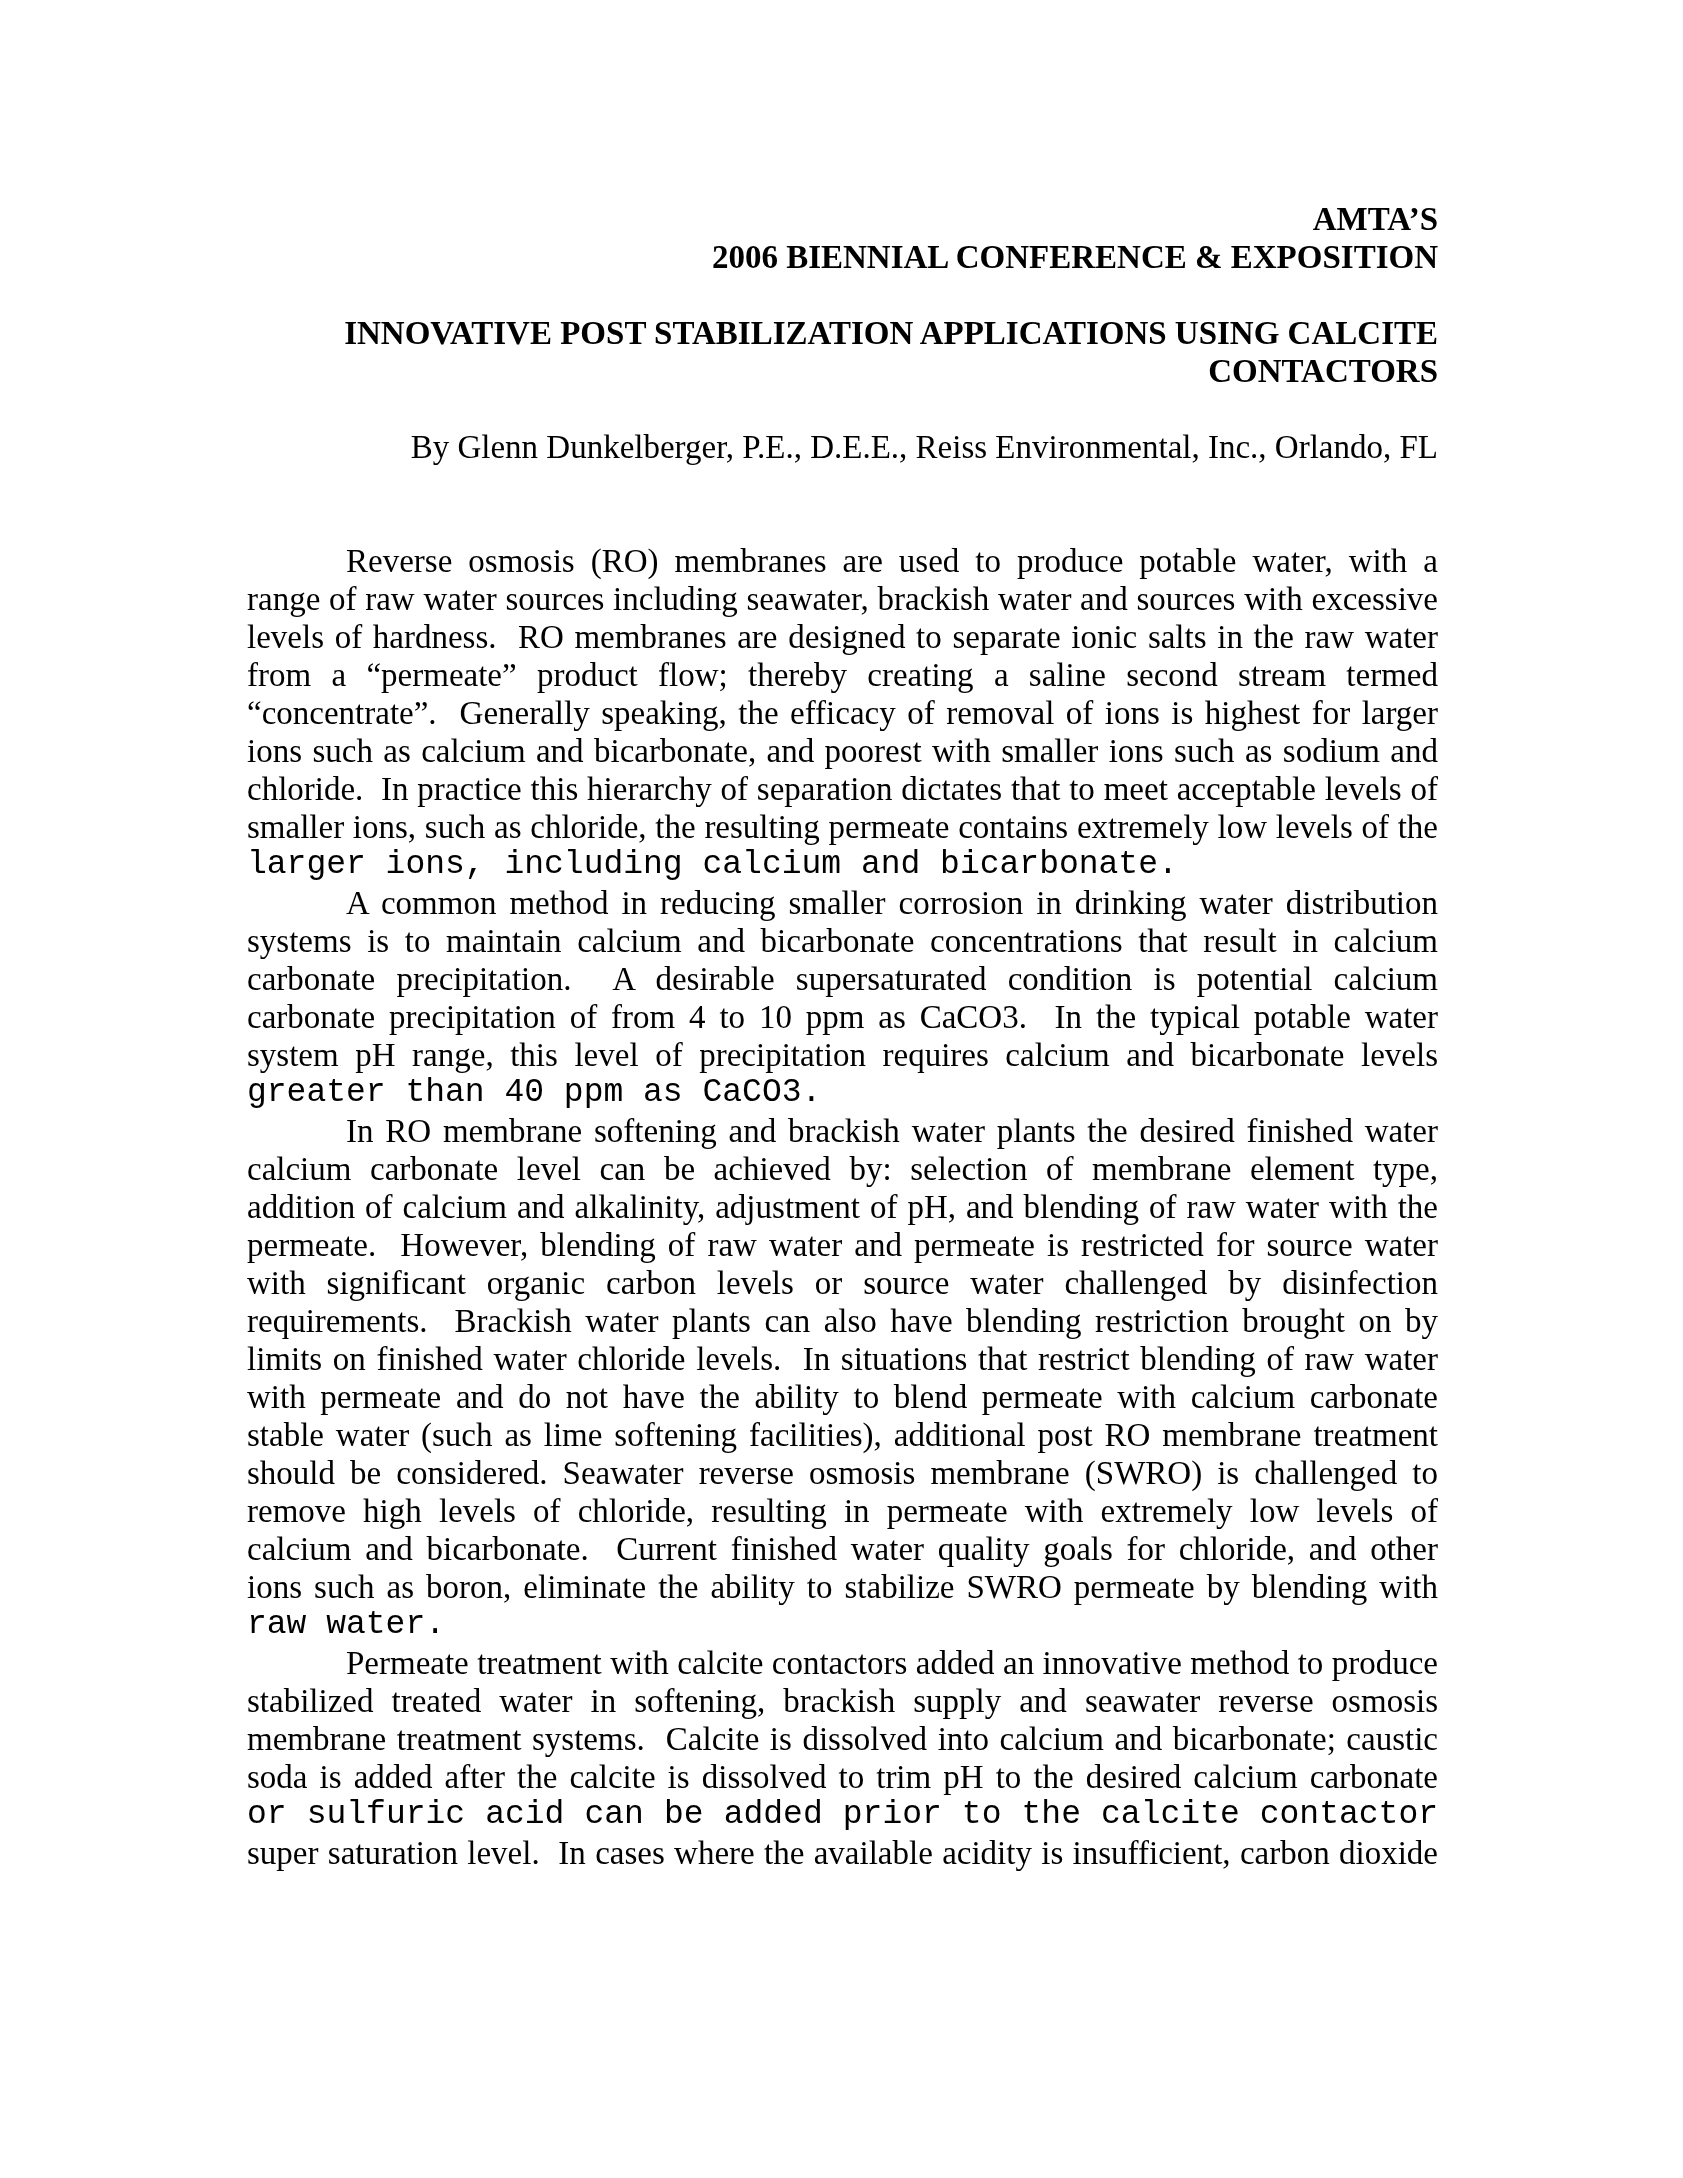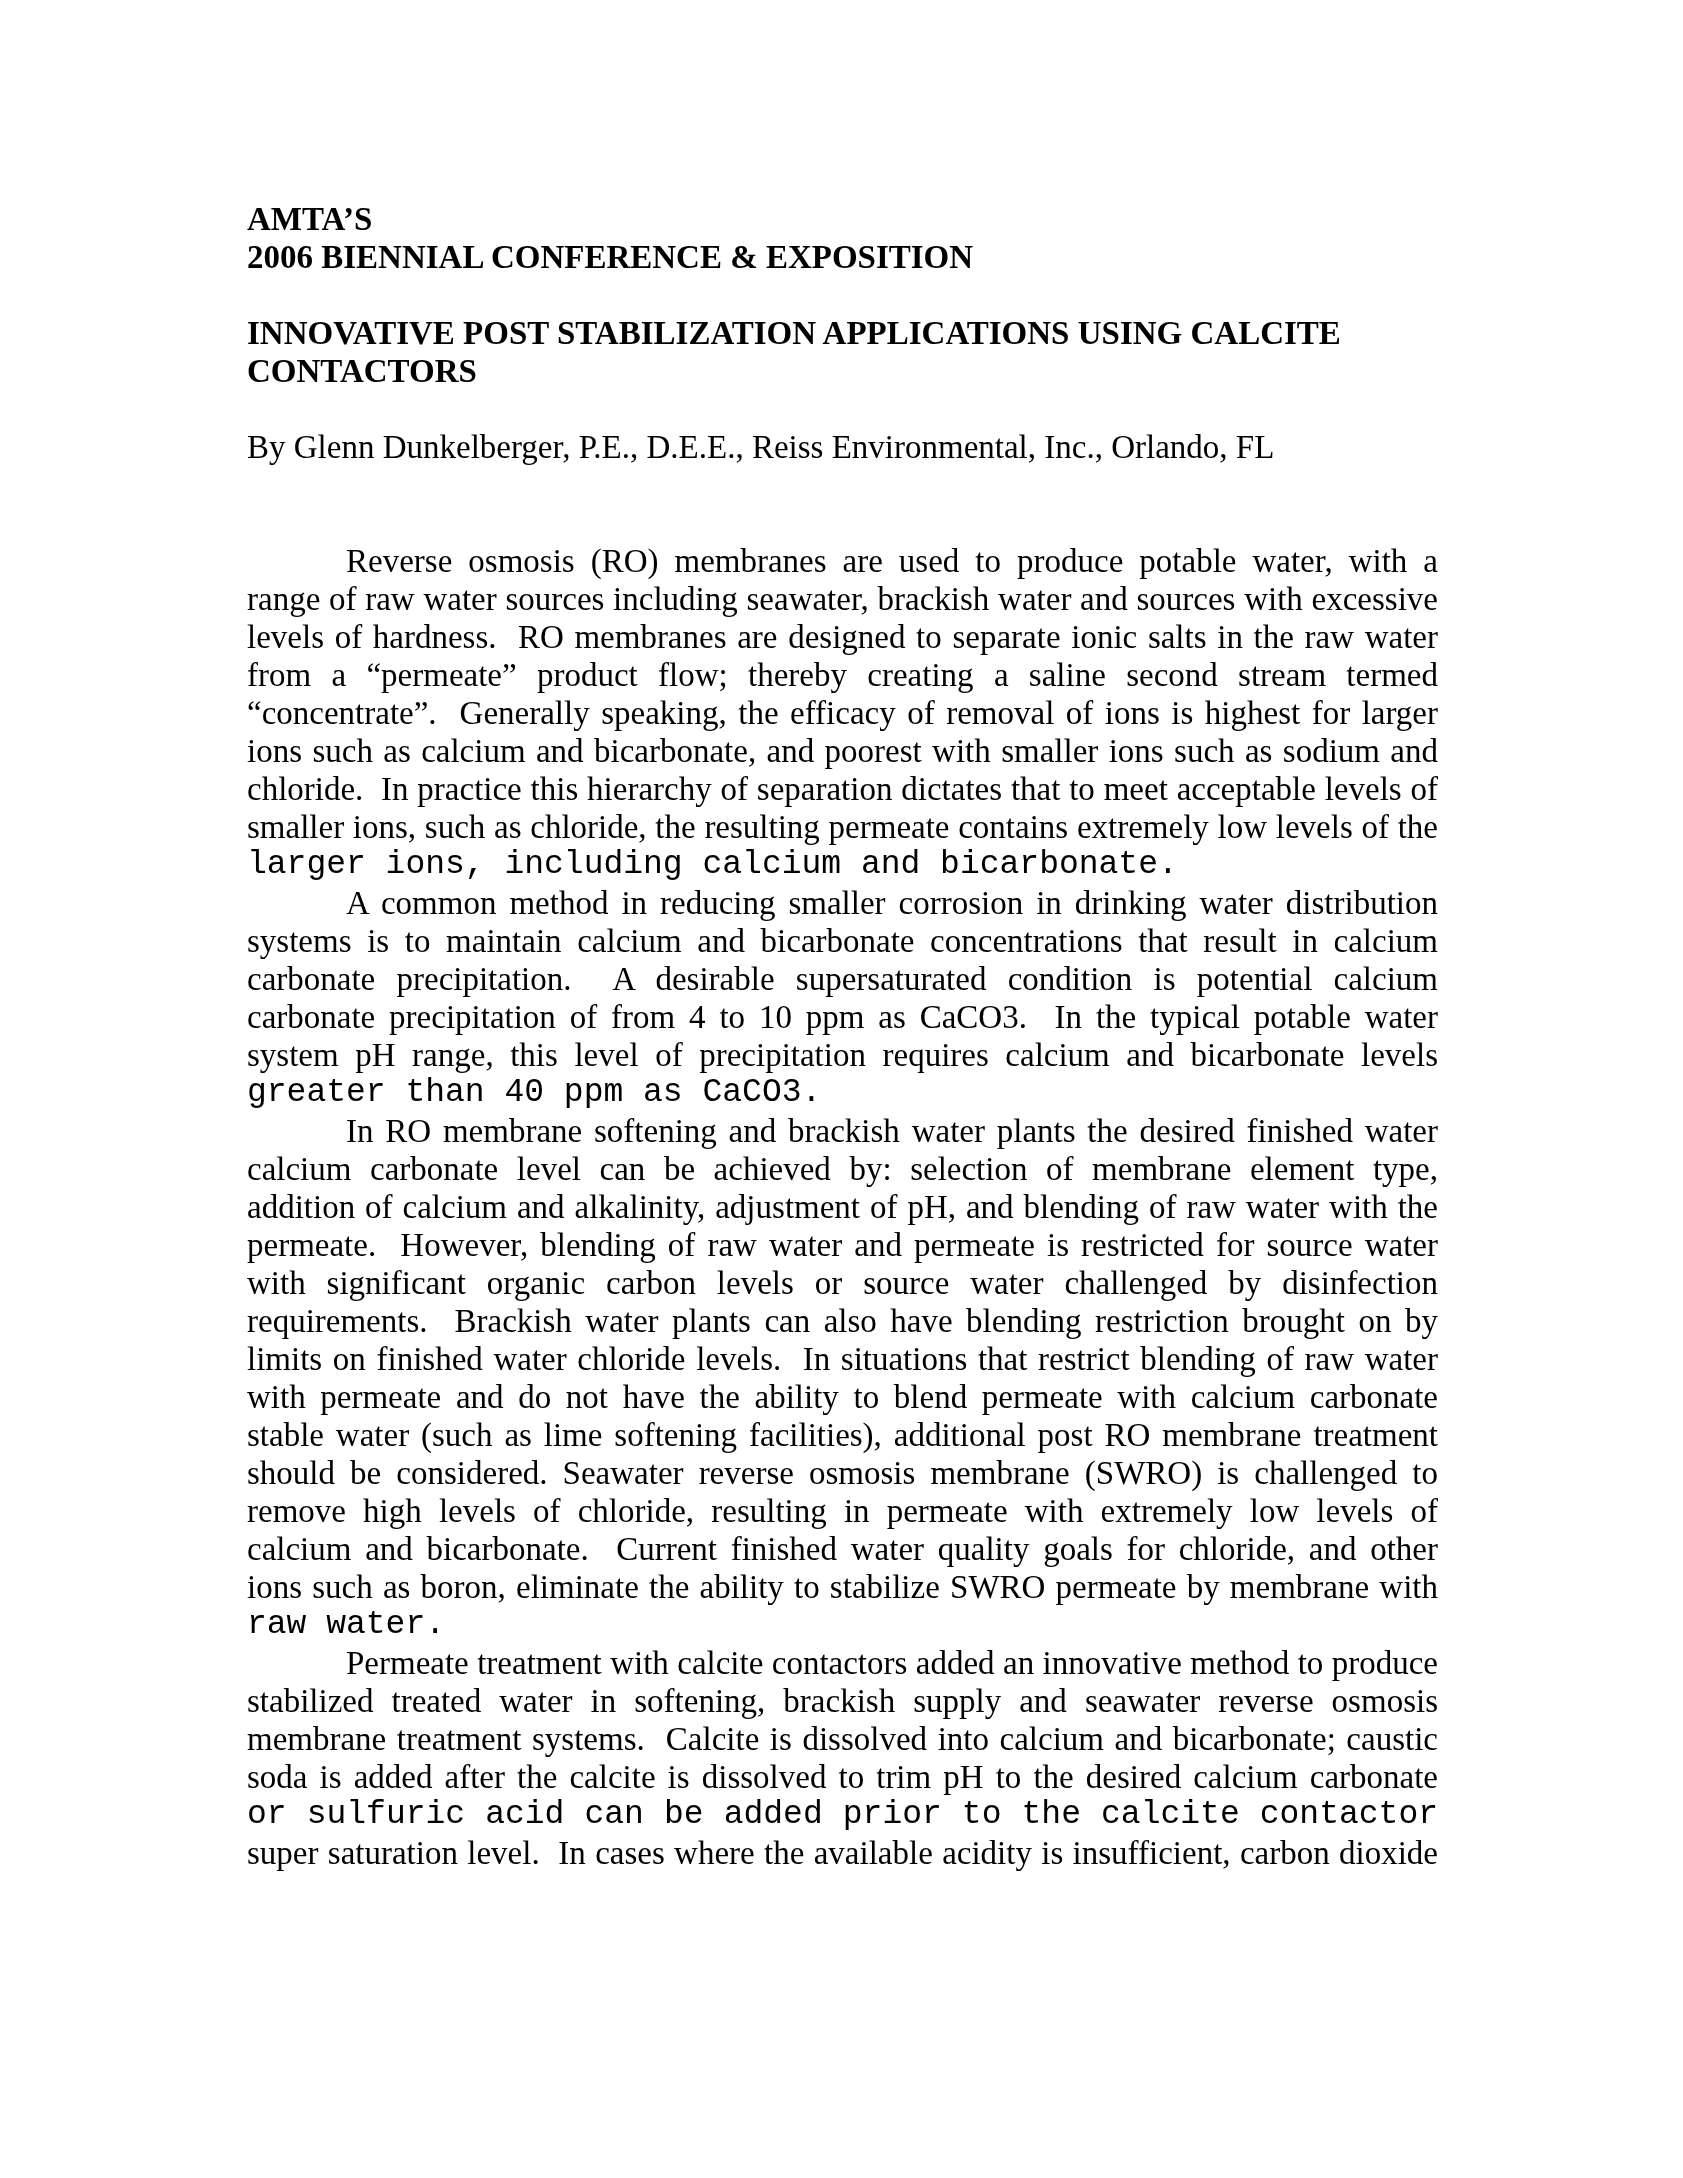--- a/index.html
+++ b/index.html
@@ -32,21 +32,21 @@
     overflow: hidden;
   }
   .jline.end {
     text-align-last: left;
     font-family: Liberation Mono, monospace;
   }
   .indent {
     text-indent: 99px;
   }
   .cline {
-    text-align: left;
+    text-align: right;
     height: 38px;
     overflow: hidden;
   }
   .bold {
     font-weight: 700;
   }
   .blank {
     height: 38px;
   }
 </style>
@@ -85,21 +85,21 @@
         <div class="jline">addition of calcium and alkalinity, adjustment of pH, and blending of raw water with the</div>
         <div class="jline">permeate.  However, blending of raw water and permeate is restricted for source water</div>
         <div class="jline">with significant organic carbon levels or source water challenged by disinfection</div>
         <div class="jline">requirements.  Brackish water plants can also have blending restriction brought on by</div>
         <div class="jline">limits on finished water chloride levels.  In situations that restrict blending of raw water</div>
         <div class="jline">with permeate and do not have the ability to blend permeate with calcium carbonate</div>
         <div class="jline">stable water (such as lime softening facilities), additional post RO membrane treatment</div>
         <div class="jline">should be considered. Seawater reverse osmosis membrane (SWRO) is challenged to</div>
         <div class="jline">remove high levels of chloride, resulting in permeate with extremely low levels of</div>
         <div class="jline">calcium and bicarbonate.  Current finished water quality goals for chloride, and other</div>
-        <div class="jline">ions such as boron, eliminate the ability to stabilize SWRO permeate by membrane with</div>
+        <div class="jline">ions such as boron, eliminate the ability to stabilize SWRO permeate by blending with</div>
         <div class="jline end">raw water.</div>
         <div class="jline indent">Permeate treatment with calcite contactors added an innovative method to produce</div>
         <div class="jline">stabilized treated water in softening, brackish supply and seawater reverse osmosis</div>
         <div class="jline">membrane treatment systems.  Calcite is dissolved into calcium and bicarbonate; caustic</div>
         <div class="jline">soda is added after the calcite is dissolved to trim pH to the desired calcium carbonate</div>
         <div class="jline end">or sulfuric acid can be added prior to the calcite contactor to increase calcite dissolution.</div>
         <div class="jline">super saturation level.  In cases where the available acidity is insufficient, carbon dioxide</div>
       </div>
   </div>
 </div>

